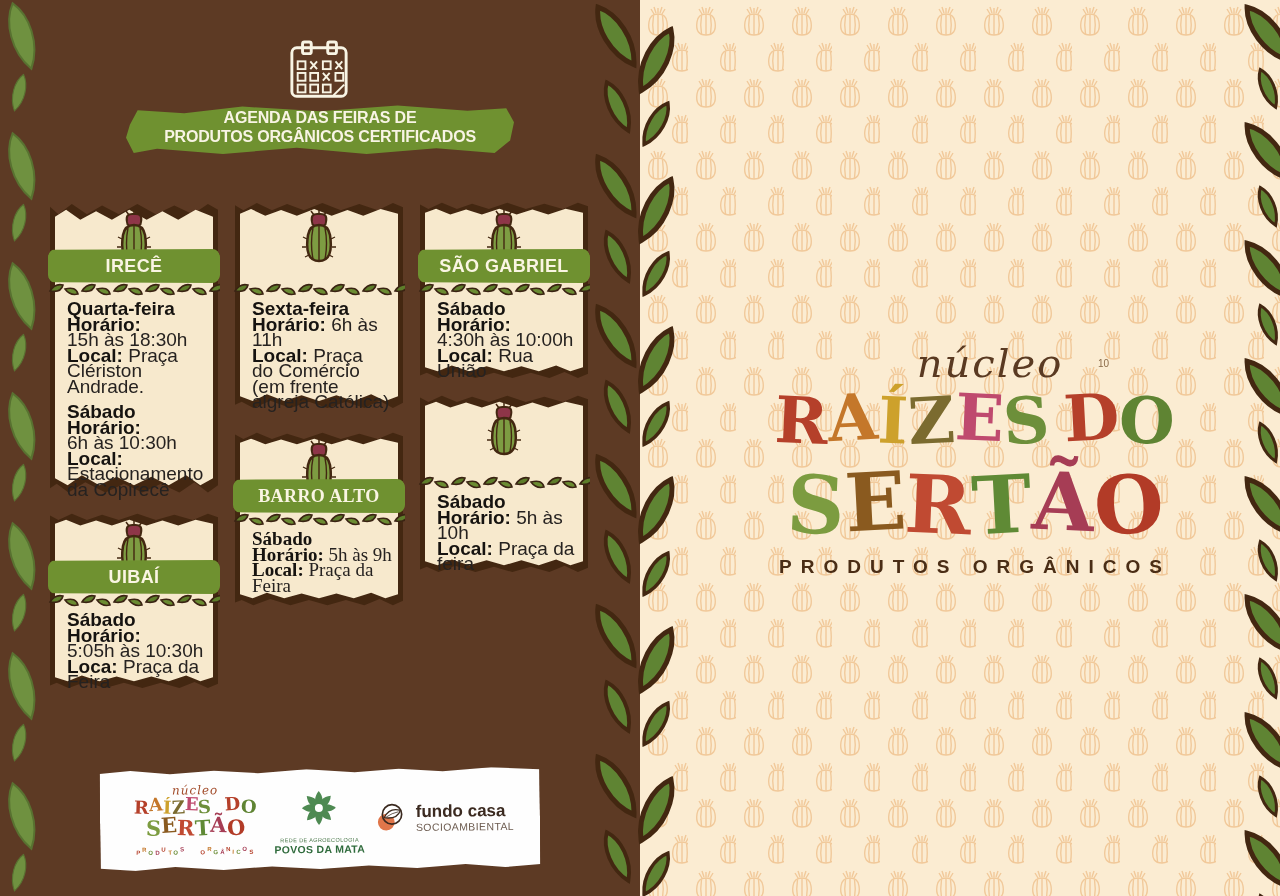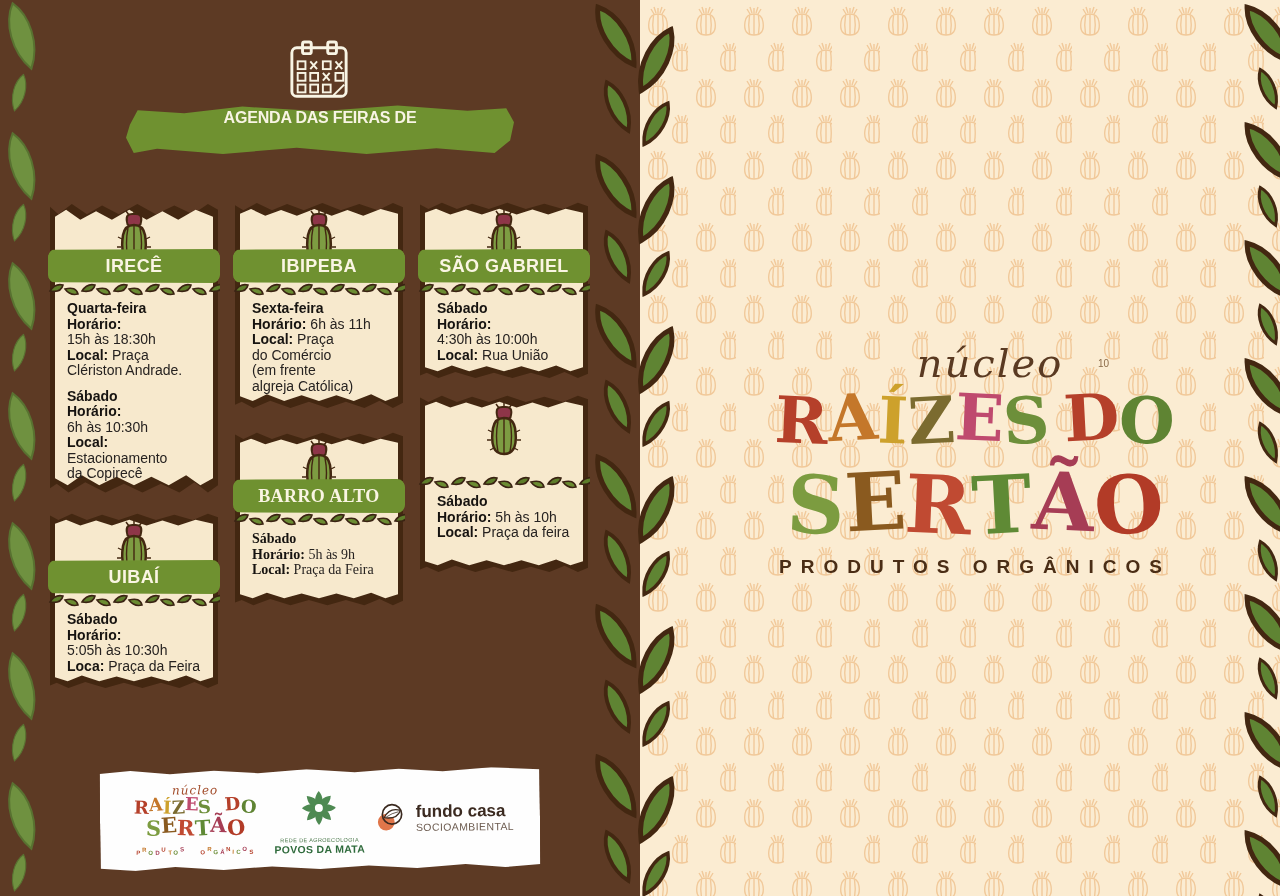--- a/index.html
+++ b/index.html
@@ -24,21 +24,21 @@
 
   
   .card{position:absolute;}
   .tear-dark{position:absolute;left:-5px;right:-5px;top:-6px;bottom:-6px;background:#432711;clip-path:var(--polyB);}
   .tear-paper{position:absolute;inset:0;background:#f7e9cd;clip-path:var(--polyA);}
   .cactus-icon{position:absolute;top:2px;left:50%;transform:translateX(-50%);}
   .card-banner{position:absolute;left:-7px;right:-7px;top:42px;height:34px;background:#6f9130;
     clip-path:polygon(0 16%,2% 2%,98% 0,100% 18%,100% 82%,98% 100%,2% 98%,0 84%);border-radius:8px;}
   .card-banner .city{display:block;text-align:center;color:#faf5e3;font-weight:bold;font-size:18px;line-height:34px;letter-spacing:0.4px;}
   .garland{position:absolute;left:-7px;top:75px;width:calc(100% + 14px);height:16px;}
-  .card-body{position:absolute;left:12px;right:6px;top:94px;font-size:14px;line-height:15.5px;color:#262220;}
+  .card-body{position:absolute;left:12px;right:6px;top:94px;font-size:19px;line-height:15.5px;color:#262220;}
   .card-body b{color:#161310;}
   .card-body .sp{height:10px;}
 
   
   .footer-banner{position:absolute;left:100px;top:768px;width:440px;height:102px;background:#fefefe;
     clip-path:var(--polyA);transform:rotate(-0.6deg);display:flex;align-items:center;justify-content:space-between;padding:0 26px;box-sizing:border-box;}
   .logo-rs-s{width:140px;text-align:center;line-height:1;}
   .logo-rs-s .scr{font-family:"DejaVu Serif",serif;font-style:italic;font-size:12px;color:#a14a28;letter-spacing:1px;}
   .logo-rs-s .w1 span,.logo-rs-s .w2 span{display:inline-block;font-family:"DejaVu Serif",serif;font-weight:bold;}
   .logo-rs-s .w1{font-size:18px;margin-top:1px;}
@@ -137,20 +137,21 @@
         <rect x="49" y="34" width="8" height="8"></rect>
       <rect x="10" y="46" width="8" height="8"></rect>
         <rect x="23" y="46" width="8" height="8"></rect>
         <rect x="36" y="46" width="8" height="8"></rect>
       <path d="M47,57 L58,46"></path>
     </g>
   </svg>
   <div class="agenda-banner"></div>
   <div class="agenda-title">
     <div>AGENDA DAS FEIRAS DE</div>
+    <div>PRODUTOS ORGÂNICOS CERTIFICADOS</div>
   </div>
 
   <div id="cards-mount">
     <div class="card" style="left: 55px; top: 207px; width: 158px; height: 281px;">
       <div class="tear-dark"></div>
       <div class="tear-paper"></div>
       <svg class="cactus-icon" width="44" height="56" viewBox="0 0 44 56">
         <path d="M15,13 Q13,4 22,5 Q31,4 29,13 Q29,18 22,17 Q15,18 15,13" fill="#8e3548" stroke="#432711" stroke-width="2"></path>
         <path d="M17,6 L14,2 M22,5 L22,1 M27,6 L30,2" stroke="#432711" stroke-width="1.5"></path>
         <path d="M11,26 Q7,52 22,52 Q37,52 33,26 Q31,16 22,16 Q13,16 11,26" fill="#7d9c42" stroke="#432711" stroke-width="2.5"></path>
@@ -186,23 +187,20 @@
       <div class="tear-paper"></div>
       <svg class="cactus-icon" width="44" height="56" viewBox="0 0 44 56">
         <path d="M15,13 Q13,4 22,5 Q31,4 29,13 Q29,18 22,17 Q15,18 15,13" fill="#8e3548" stroke="#432711" stroke-width="2"></path>
         <path d="M17,6 L14,2 M22,5 L22,1 M27,6 L30,2" stroke="#432711" stroke-width="1.5"></path>
         <path d="M11,26 Q7,52 22,52 Q37,52 33,26 Q31,16 22,16 Q13,16 11,26" fill="#7d9c42" stroke="#432711" stroke-width="2.5"></path>
         <path d="M16,19 Q13,34 16,50" stroke="#432711" stroke-width="1.4" fill="none"></path>
         <path d="M22,17 L22,52" stroke="#432711" stroke-width="1.4"></path>
         <path d="M28,19 Q31,34 28,50" stroke="#432711" stroke-width="1.4" fill="none"></path>
         <path d="M10,30 L6,28 M9,38 L5,38 M34,30 L38,28 M35,38 L39,38 M12,46 L8,48 M32,46 L36,48" stroke="#432711" stroke-width="1.3"></path>
       </svg>
-      <div class="card-banner">
-        <span class="city">IBIPEBA</span>
-      </div>
       <svg class="garland" height="16">
           <rect width="100%" height="16" fill="url(#garlandPat)"></rect>
         </svg>
       <div class="card-body">
           <div class="line"><b>Sexta-feira</b></div>
           <div class="line"><b>Horário:</b> 6h às 11h</div>
           <div class="line"><b>Local:</b> Praça</div>
           <div class="line">do Comércio</div>
           <div class="line">(em frente</div>
           <div class="line">algreja Católica)</div>

